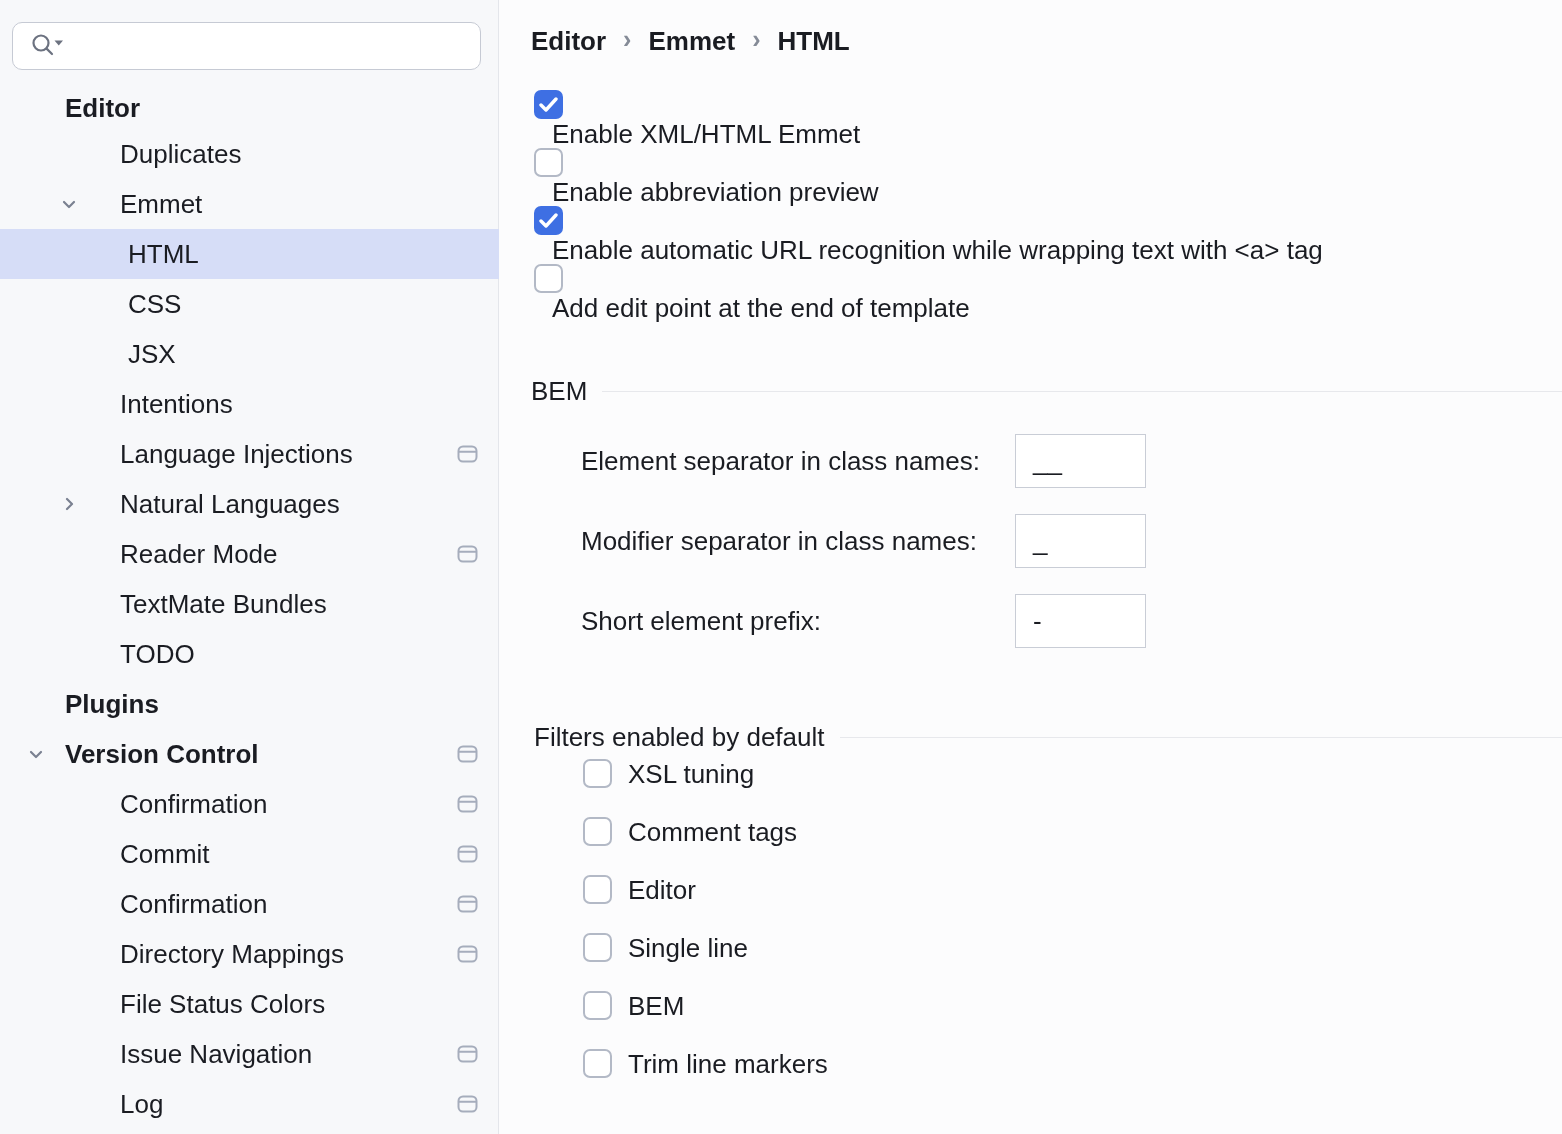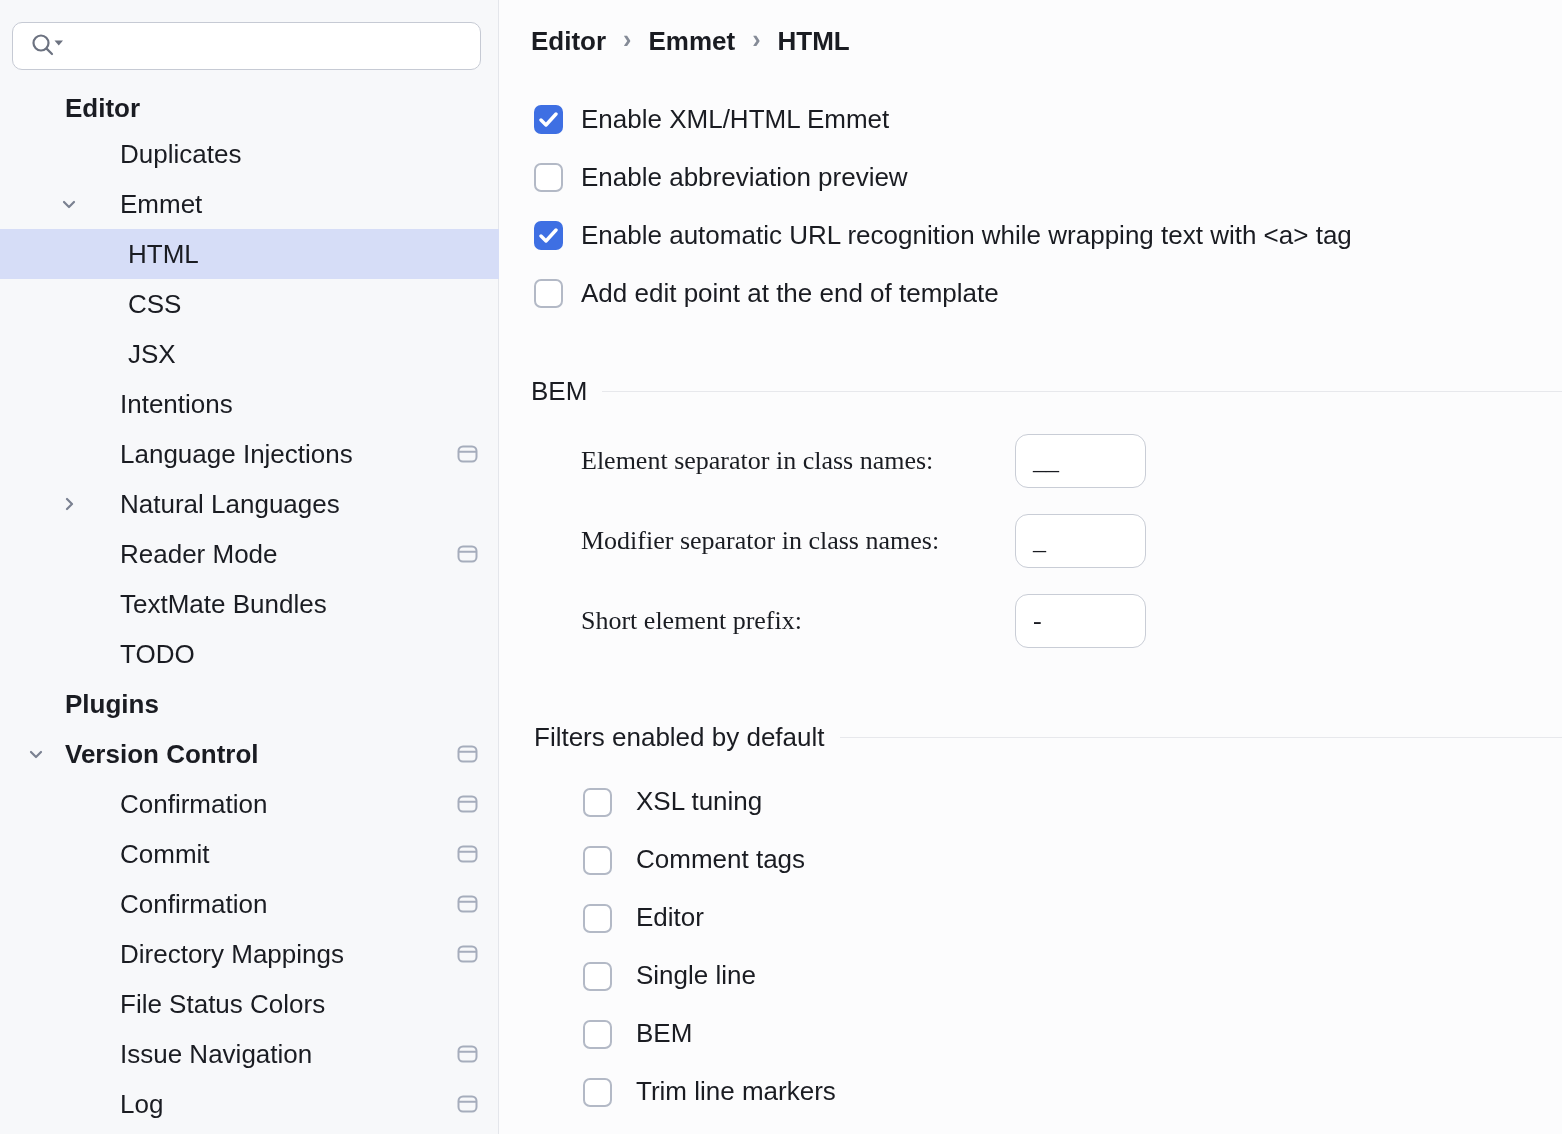--- a/index.html
+++ b/index.html
@@ -39,40 +39,40 @@
   .badge-icon{position:absolute;right:21px;top:50%;transform:translateY(-50%);}
   
   .main{position:absolute;left:500px;top:0;width:1062px;height:1134px;}
   .breadcrumb{
     position:absolute;left:31px;top:26px;display:flex;align-items:center;gap:17px;
     font-size:26px;font-weight:bold;
   }
   .crumb{white-space:nowrap;}
   .crumb-sep{color:#81879457;color:#858b97;font-size:25px;font-weight:bold;transform:translateY(-2px);}
   .opts{position:absolute;left:0;top:90px;width:1062px;}
-  .opt-row{height:58px;display:flex;align-items:center;padding-left:34px;}
+  .opt-row{height:58px;display:flex;padding-left:34px;flex-direction:column;}
   .cbx{width:29px;height:29px;border-radius:7px;box-sizing:border-box;flex:none;}
   .cbx.un{background:#ffffff;border:2px solid #b3b9c6;}
   .cbx.ck{background:#3e6fe3;display:flex;align-items:center;justify-content:center;}
   .opt-label{margin-left:18px;font-size:26px;white-space:nowrap;}
   .section-header{
     position:absolute;right:0;display:flex;align-items:center;font-size:26px;
   }
   .section-line{flex:1;height:1px;background:#e7e8ec;margin-left:15px;}
   .bem-rows{position:absolute;left:0;top:421px;width:1062px;}
-  .bem-row{position:relative;height:80px;font-family:Liberation Serif, serif;}
+  .bem-row{position:relative;height:80px;}
   .bem-label{position:absolute;left:81px;top:50%;transform:translateY(-50%);font-size:26px;white-space:nowrap;}
   .bem-input{
     position:absolute;left:515px;top:50%;transform:translateY(-50%);
     width:131px;height:54px;box-sizing:border-box;
-    background:#ffffff;border:1.5px solid #c9cdd6;border-radius:13px;
+    background:#ffffff;border:1.5px solid #c9cdd6;border-radius:0;
     font-size:26px;display:flex;align-items:center;padding-left:17px;color:#1a1c22;
   }
   .filters{position:absolute;left:0;top:759px;width:1062px;}
-  .filter-row{height:58px;display:flex;align-items:flex-end;padding-left:83px;gap:8px;}
+  .filter-row{height:58px;display:flex;align-items:flex-start;padding-left:83px;}
   .filter-row .opt-label{margin-left:16px;}
 </style>
 </head>
 <body>
 
 <div class="sidebar">
   <div class="search-box">
     <svg width="36" height="30" viewBox="0 0 36 30">
       <circle cx="12" cy="12" r="7.5" fill="none" stroke="#6c7280" stroke-width="2.2"></circle>
       <line x1="17.6" y1="17.6" x2="23" y2="23" stroke="#6c7280" stroke-width="2.2" stroke-linecap="round"></line>

